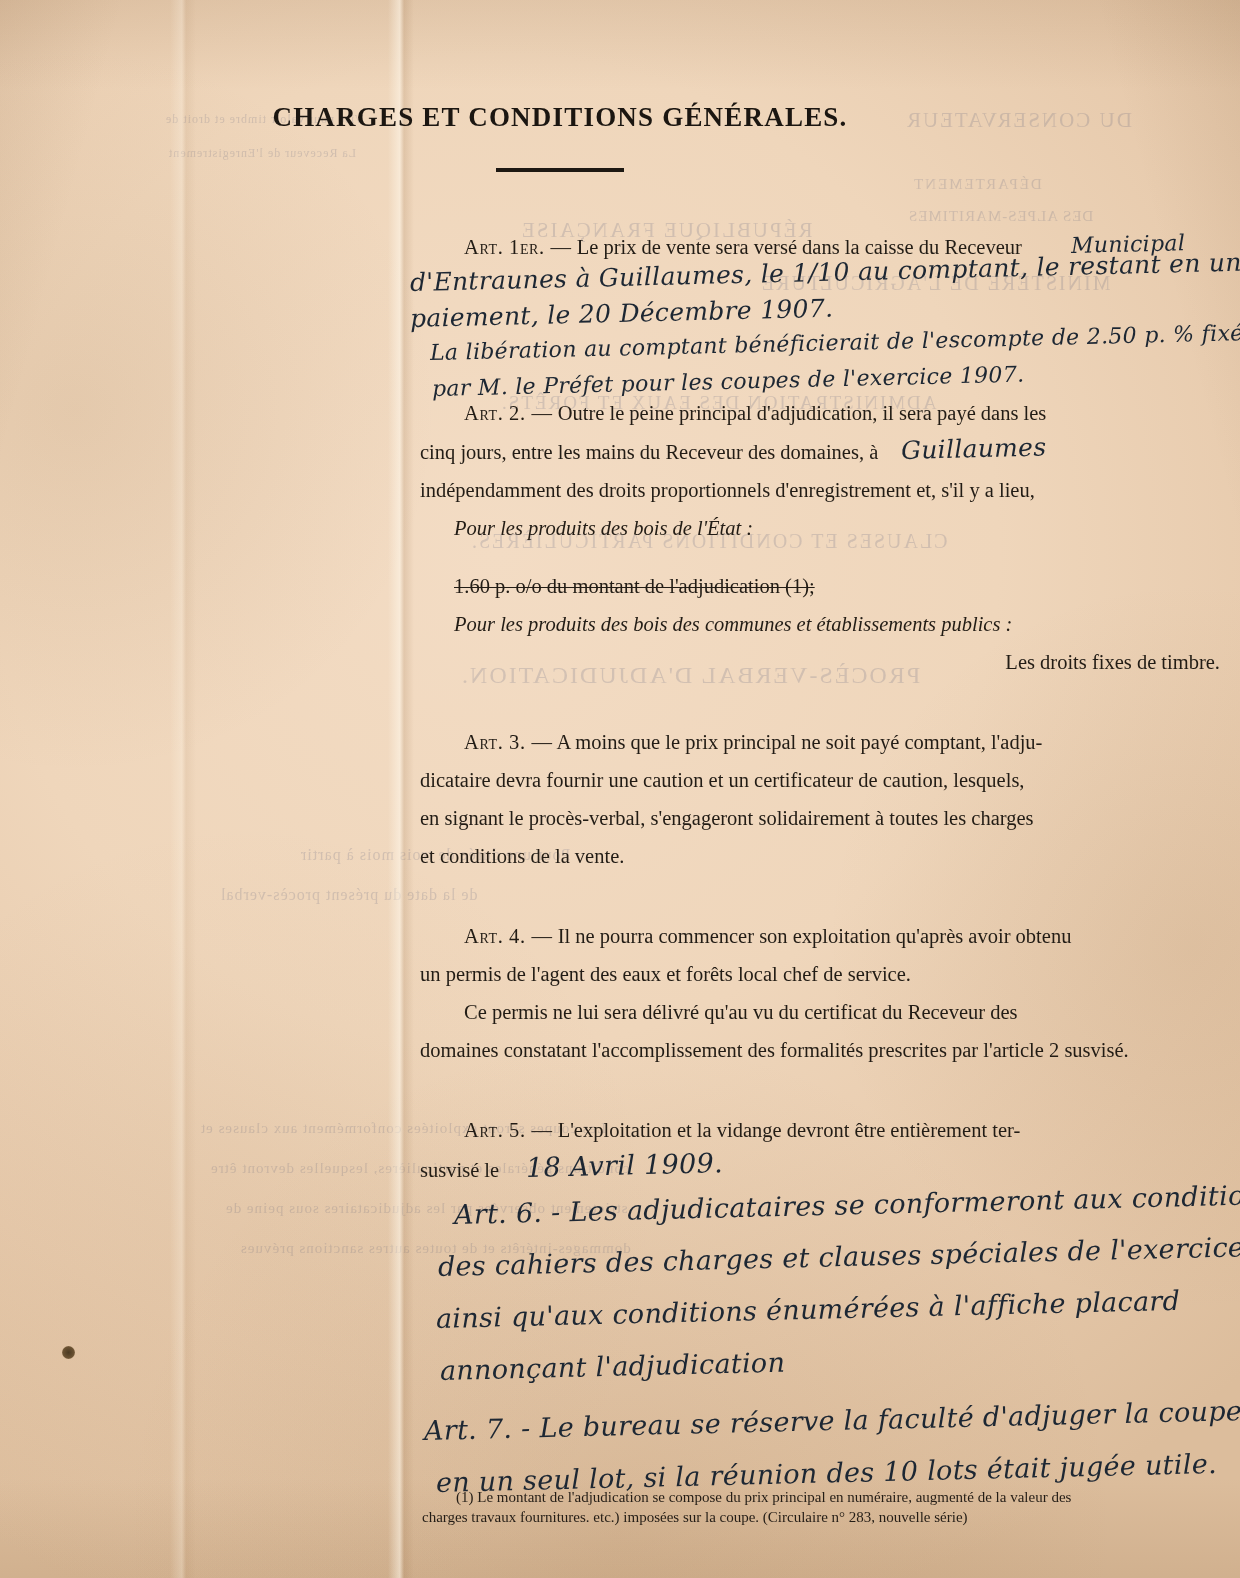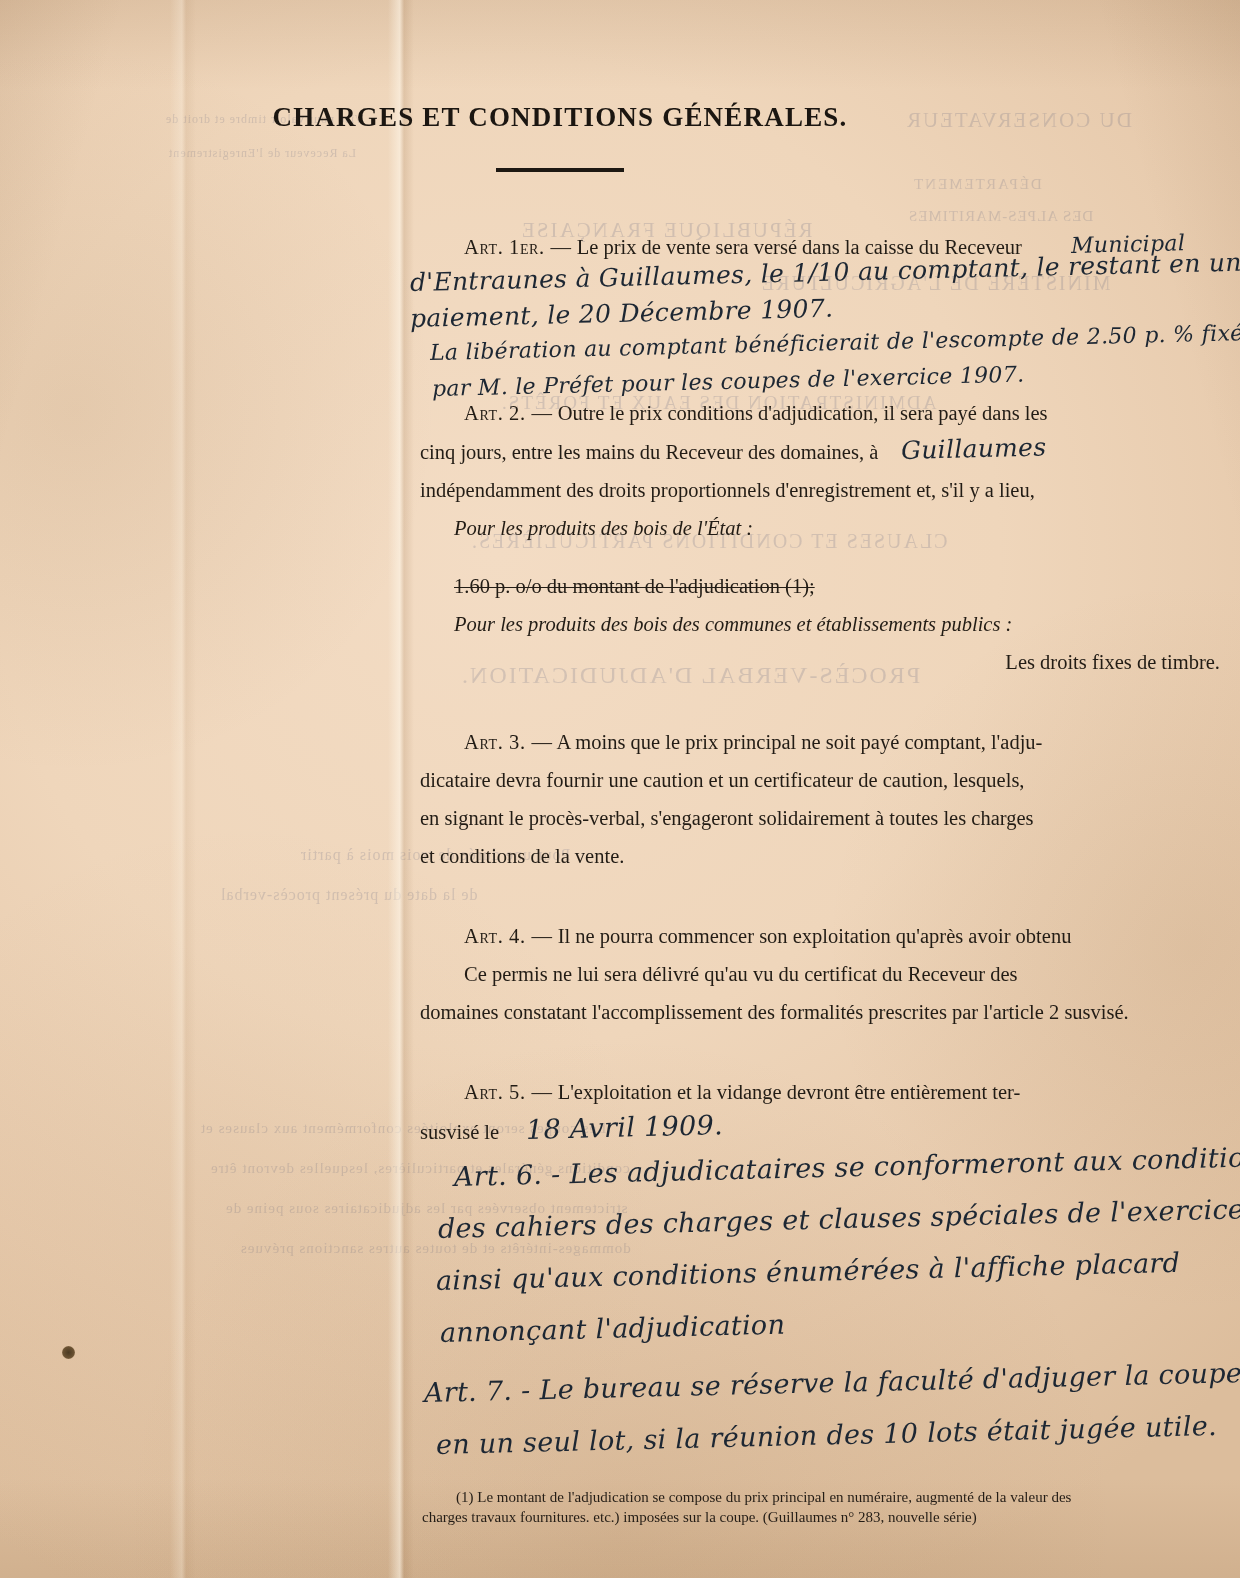--- a/index.html
+++ b/index.html
@@ -185,21 +185,21 @@
       </p>
       <div style="position:relative; height:128px;">
         <span class="hw hw-abs" style="left:-10px; top:2px;">d'Entraunes à Guillaumes, le 1/10 au comptant, le restant en un seul</span>
         <span class="hw hw-abs" style="left:-10px; top:38px;">paiement, le 20 Décembre 1907.</span>
         <span class="hw hw-abs hw-sm" style="left:10px; top:74px;">La libération au comptant bénéficierait de l'escompte de 2.50 p. % fixé</span>
         <span class="hw hw-abs hw-sm" style="left:12px; top:110px;">par M. le Préfet pour les coupes de l'exercice 1907.</span>
       </div>
 
       <p class="art indent">
         <span class="art-label">Art. 2. —</span>
-        <span>Outre le prix conditions d'adjudication, il sera payé dans les</span>
+        <span>Outre le peine principal d'adjudication, il sera payé dans les</span>
       </p>
       <p class="art" style="text-align:left;">
         <span>cinq jours, entre les mains du Receveur des domaines, à</span>
         <span class="hw" style="display:inline-block; margin-left:18px;">Guillaumes</span>
       </p>
       <p class="art">indépendamment des droits proportionnels d'enregistrement et, s'il y a lieu,</p>
 
       <p class="art it" style="text-indent:34px; text-align:left;">Pour les produits des bois de l'État :</p>
       <p class="art strike" style="text-indent:34px; text-align:left;margin-top:20px;">1.60 p. o/o du montant de l'adjudication (1);</p>
       <p class="art it" style="text-indent:34px; text-align:left;">Pour les produits des bois des communes et établissements publics :</p>
@@ -214,20 +214,21 @@
       <p class="art">dicataire devra fournir une caution et un certificateur de caution, lesquels,</p>
       <p class="art">en signant le procès-verbal, s'engageront solidairement à toutes les charges</p>
       <p class="art" style="text-align:left;">et conditions de la vente.</p>
 
       <div class="gap-l"></div>
 
       <p class="art indent">
         <span class="art-label">Art. 4. —</span>
         <span>Il ne pourra commencer son exploitation qu'après avoir obtenu</span>
       </p>
+      <p class="art" style="text-align:left;">un permis de l'agent des eaux et forêts local chef de service.</p>
       <p class="art indent">Ce permis ne lui sera délivré qu'au vu du certificat du Receveur des</p>
       <p class="art">domaines constatant l'accomplissement des formalités prescrites par l'article 2 susvisé.</p>
 
       <div class="gap-l"></div>
 
       <p class="art indent">
         <span class="art-label">Art. 5. —</span>
         <span>L'exploitation et la vidange devront être entièrement ter-</span>
       </p>
       <p class="art" style="text-align:left;">
@@ -244,17 +245,17 @@
 
       <div style="position:relative; height:100px; margin-top:58px;">
         <span class="hw hw-abs hw-lg" style="left:4px; top:0px;">Art. 7. - Le bureau se réserve la faculté d'adjuger la coupe</span>
         <span class="hw hw-abs hw-lg" style="left:16px; top:52px;">en un seul lot, si la réunion des 10 lots était jugée utile.</span>
       </div>
 
     </div>
 
     <div class="footnote">
       <span class="fnline" style="text-indent:34px; display:block;">(1) Le montant de l'adjudication se compose du prix principal en numéraire, augmenté de la valeur des</span>
-      <span class="fnline">charges travaux fournitures. etc.) imposées sur la coupe. (Guillaumes n° 283, nouvelle série)</span>
+      <span class="fnline">charges travaux fournitures. etc.) imposées sur la coupe. (Circulaire n° 283, nouvelle série)</span>
     </div>
 
   </div>
 </div>
 
 </body></html>

